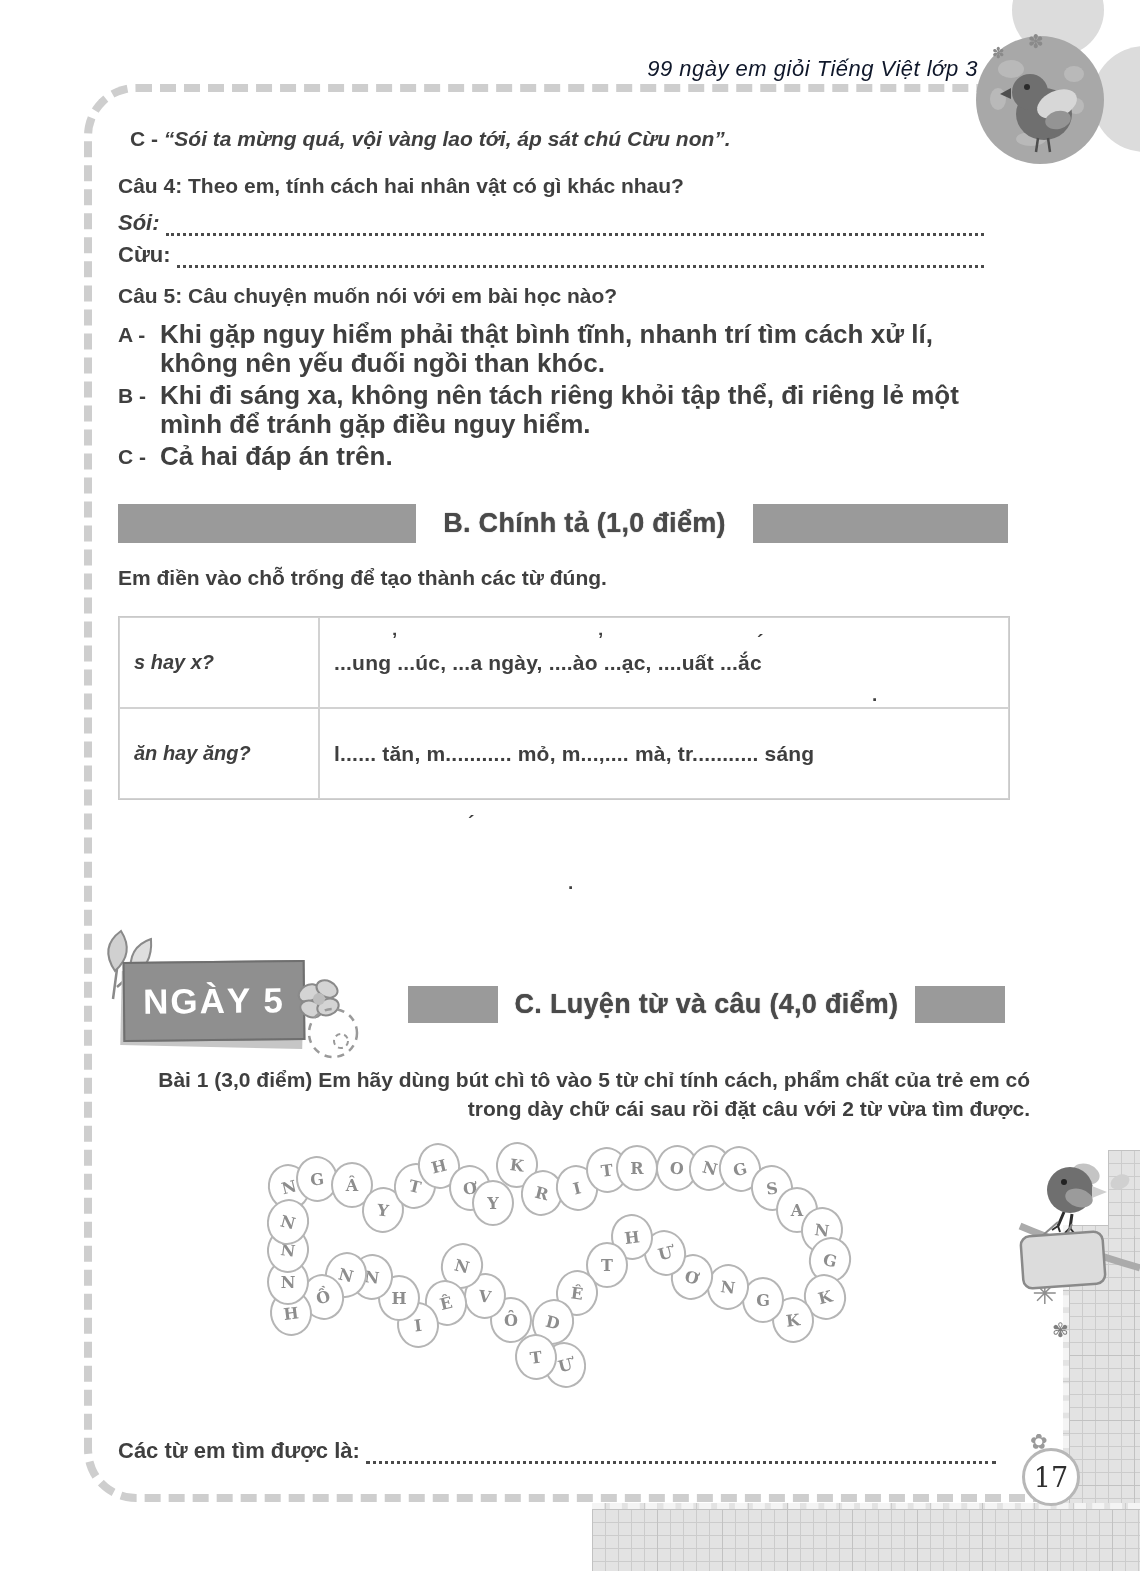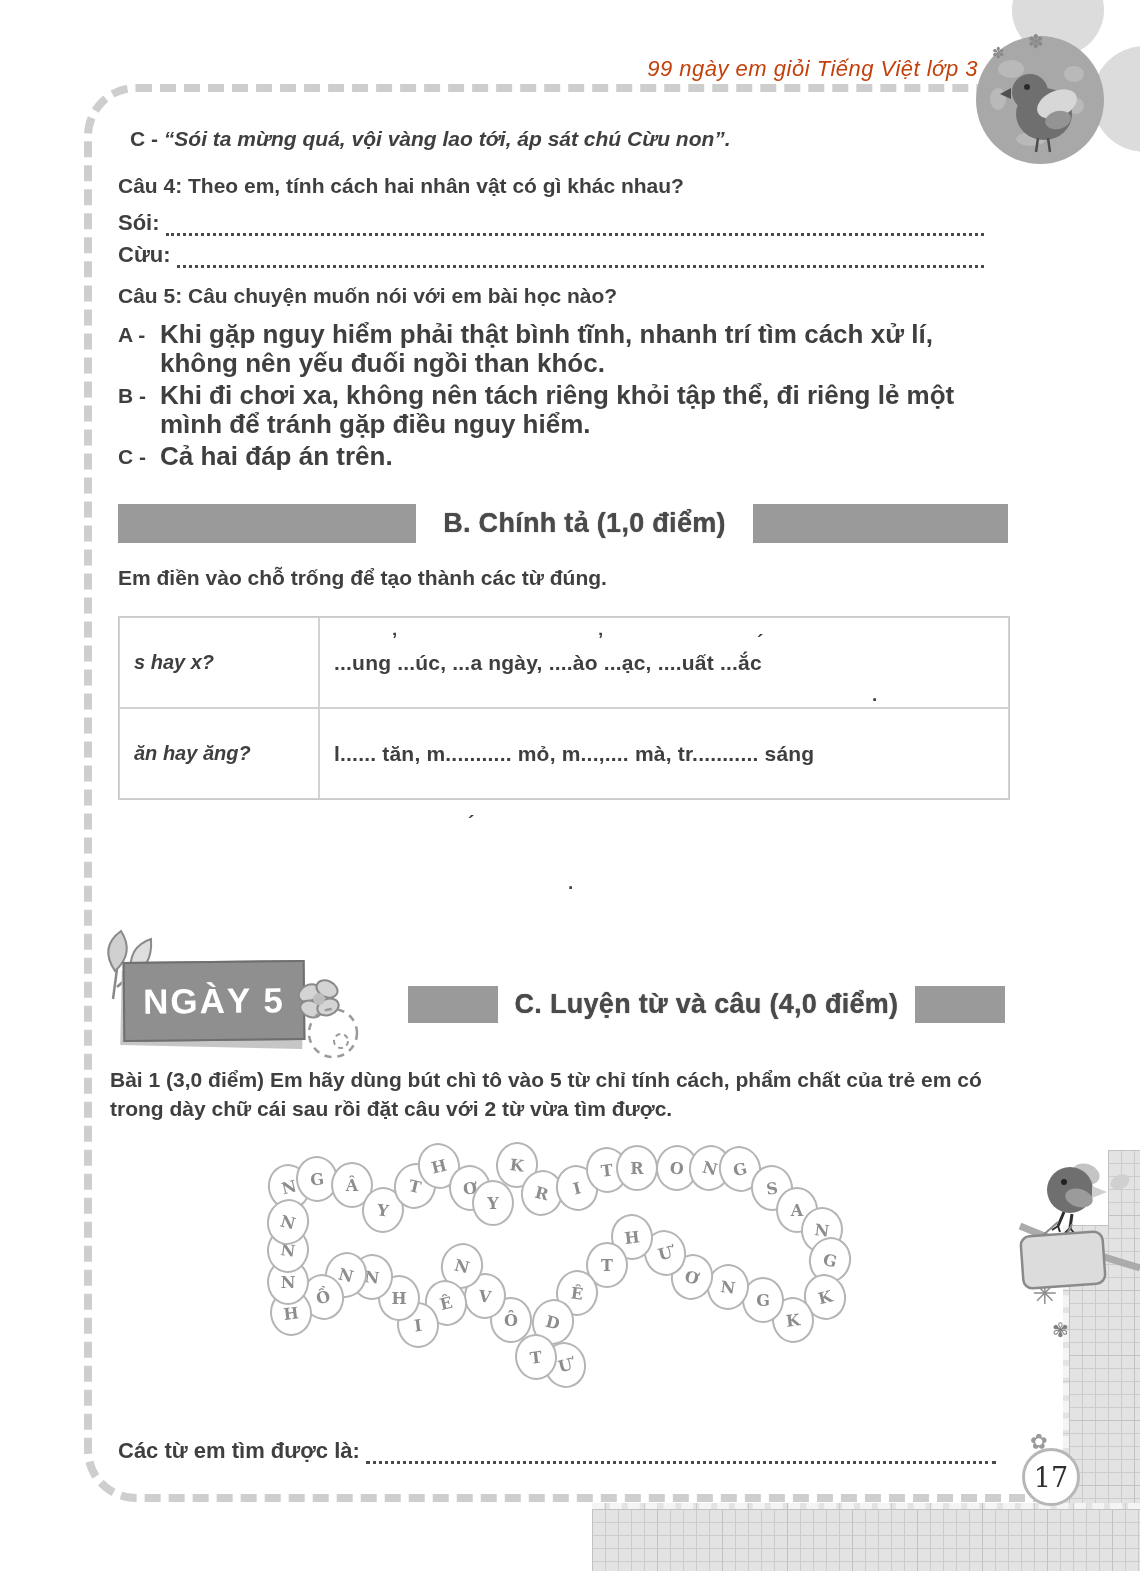--- a/index.html
+++ b/index.html
@@ -26,21 +26,21 @@
       linear-gradient(90deg,#cccccc 1px, transparent 1px);
     background-size:65px 65px,65px 65px,13px 13px,13px 13px;
   }
   .grid-right{left:1063px;top:1225px;width:77px;height:346px;border-left:6px dashed #f4f4f4;}
   .grid-right-upper{left:1108px;top:1150px;width:32px;height:86px;}
   .grid-bottom{left:592px;top:1503px;width:548px;height:68px;border-top:6px dashed #f4f4f4;}
 
   
   .header-text{
     left:480px;top:56px;width:498px;text-align:right;
-    font-size:22px;font-style:italic;color:#c2410c;letter-spacing:.5px;
+    font-size:22px;font-style:italic;color:#0f172a;letter-spacing:.5px;
   }
 
   
   .circle{border-radius:50%;}
   .c-light1{left:1012px;top:-36px;width:92px;height:92px;background:#dcdcdc;}
   .c-light2{left:1092px;top:46px;width:106px;height:106px;background:#dcdcdc;}
   .bird-badge{left:976px;top:36px;width:128px;height:128px;background:#a8a8a8;z-index:3;}
   .badge-blob{position:absolute;background:#b9b9b9;border-radius:50%;}
   .badge-flower{position:absolute;color:#8a8a8a;font-size:19px;z-index:4;}
 
@@ -145,39 +145,39 @@
     </svg>
   </div>
 
   <div class="abs t quote-line">
     <span>C -</span>
     <span class="q">“Sói ta mừng quá, vội vàng lao tới, áp sát chú Cừu non”.</span>
   </div>
 
   <div class="abs t cau" style="top:171px;">Câu 4: Theo em, tính cách hai nhân vật có gì khác nhau?</div>
 
-  <div class="abs dotline-row" style="top:210px;">
+  <div class="abs dotline-row" style="top:210px;font-style:italic;">
     <span class="lbl">Sói:</span>
     <span class="dots"></span>
   </div>
   <div class="abs dotline-row" style="top:242px;">
     <span class="lbl">Cừu:</span>
     <span class="dots"></span>
   </div>
 
   <div class="abs t cau" style="top:281px;">Câu 5: Câu chuyện muốn nói với em bài học nào?</div>
 
   <div class="abs" style="left:118px;top:320px;width:900px;">
     <div class="opt">
       <span class="lbl">A -</span>
       <span class="txt">Khi gặp nguy hiểm phải thật bình tĩnh, nhanh trí tìm cách xử lí, không nên yếu đuối ngồi than khóc.</span>
     </div>
     <div class="opt">
       <span class="lbl">B -</span>
-      <span class="txt">Khi đi chơi xa, không nên tách riêng khỏi tập thể, đi riêng lẻ một mình để tránh gặp điều nguy hiểm.</span>
+      <span class="txt">Khi đi sáng xa, không nên tách riêng khỏi tập thể, đi riêng lẻ một mình để tránh gặp điều nguy hiểm.</span>
     </div>
     <div class="opt">
       <span class="lbl">C -</span>
       <span class="txt">Cả hai đáp án trên.</span>
     </div>
   </div>
 
   <div class="section-bar" style="left:118px;top:504px;width:890px;">
     <div class="bar" style="width:298px;"></div>
     <div class="section-title">B. Chính tả (1,0 điểm)</div>
@@ -213,21 +213,21 @@
       <circle cx="46" cy="64" r="7" fill="none" stroke="#9a9a9a" stroke-width="2" stroke-dasharray="5 4"></circle>
     </svg>
   </div>
 
   <div class="section-bar" style="left:408px;top:986px;width:597px;">
     <div class="bar" style="width:90px;height:37px;"></div>
     <div class="section-title">C. Luyện từ và câu (4,0 điểm)</div>
     <div class="bar" style="width:90px;height:37px;"></div>
   </div>
 
-  <div class="abs t" style="left:110px;top:1065px;width:908px;">Bài 1 (3,0 điểm) Em hãy dùng bút chì tô vào 5 từ chỉ tính cách, phẩm chất của trẻ em có trong dày chữ cái sau rồi đặt câu với 2 từ vừa tìm được.</div>
+  <div class="abs t" style="left:122px;top:1065px;width:908px;text-align:right;">Bài 1 (3,0 điểm) Em hãy dùng bút chì tô vào 5 từ chỉ tính cách, phẩm chất của trẻ em có trong dày chữ cái sau rồi đặt câu với 2 từ vừa tìm được.</div>
 
   <svg class="abs" style="left:1012px;top:1152px;z-index:4;" width="128" height="140" viewBox="0 0 128 140">
     <path d="M8,74 Q60,96 128,116" fill="none" stroke="#ababab" stroke-width="7"></path>
     <ellipse cx="74" cy="22" rx="14" ry="10" fill="#c4c4c4" transform="rotate(20 74 22)"></ellipse>
     <circle cx="58" cy="38" r="23" fill="#6f6f6f"></circle>
     <polygon points="80,34 95,40 80,46" fill="#cfcfcf"></polygon>
     <circle cx="52" cy="30" r="3" fill="#222222"></circle>
     <ellipse cx="67" cy="46" rx="14" ry="9" fill="#9b9b9b" transform="rotate(15 67 46)"></ellipse>
     <path d="M52,60 L46,74 M60,62 L58,76" stroke="#2e2e2e" stroke-width="3"></path>
     <path d="M46,74 l-6,4 m6,-4 l2,6 M58,76 l-5,5 m5,-5 l4,5" stroke="#2e2e2e" stroke-width="2"></path>

